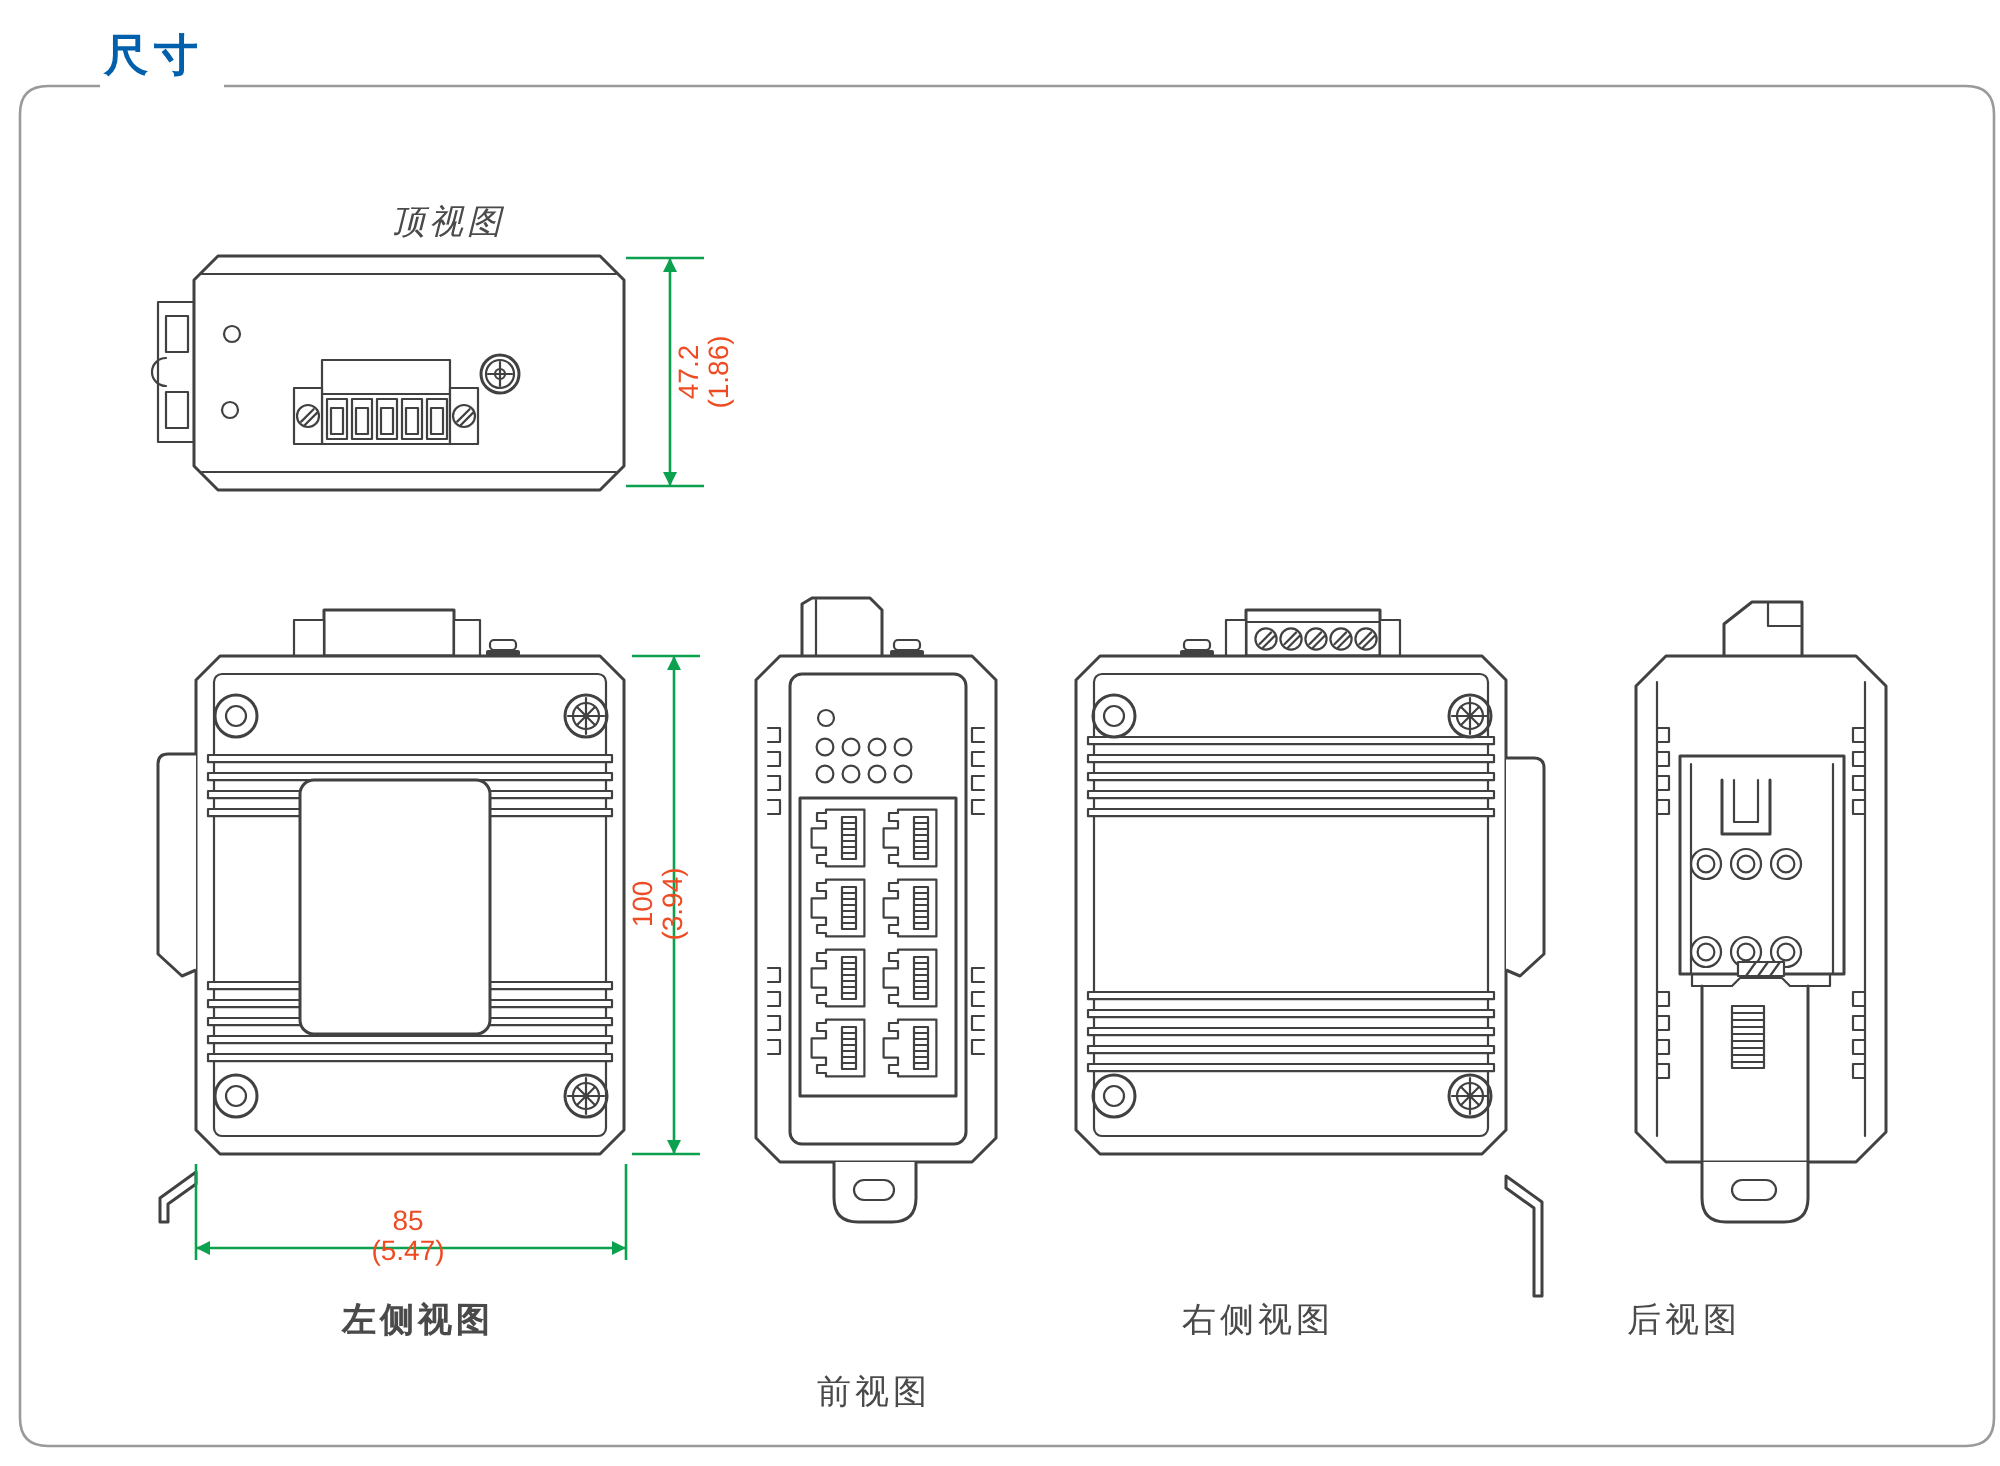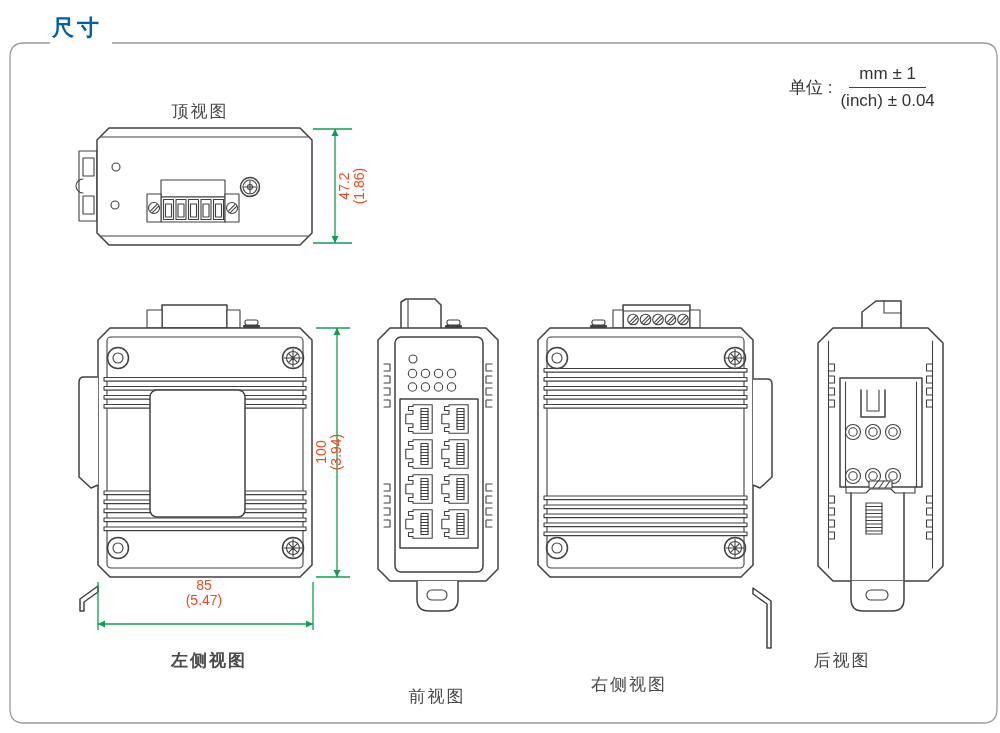--- a/index.html
+++ b/index.html
@@ -295,40 +295,33 @@
       </g>
       <g>
         <path class="sf" d="M851,581 V599 Q851,611 863,611 H892 Q904,611 904,599 V581"></path>
         <rect class="s thin" x="866" y="590" width="22" height="10" rx="5"></rect>
       </g>
     </g>
   </svg>
 
   <div class="title">尺寸</div>
 
-  <div class="unit">
-    <span>单位 :</span>
-    <span class="frac">
-      <span class="num">mm ± 1</span>
-      <span class="den">(inch) ± 0.04</span>
-    </span>
-  </div>
-
-  <div class="vlabel" style="left:200px;top:111px;">顶视图</div>
+
+  <div class="vlabel" style="left:224px;top:111px;font-style:italic;">顶视图</div>
   <div class="vlabel" style="left:209px;top:660px;font-weight:bold;">左侧视图</div>
   <div class="vlabel" style="left:437px;top:696px;">前视图</div>
-  <div class="vlabel" style="left:629px;top:660px;margin-top:24px;">右侧视图</div>
+  <div class="vlabel" style="left:629px;top:660px;">右侧视图</div>
   <div class="vlabel" style="left:842px;top:660px;text-align:right;">后视图</div>
 
   <div class="dim rot" style="left:352px;top:186px;">
     <span>47.2</span>
     <span>(1.86)</span>
   </div>
   <div class="dim rot" style="left:329px;top:452px;">
     <span>100</span>
     <span>(3.94)</span>
   </div>
-  <div class="dim hor" style="left:204px;top:593px;">
+  <div class="dim hor" style="left:204px;top:618px;">
     <span>85</span>
     <span>(5.47)</span>
   </div>
 
 </div>
 
 </body></html>

